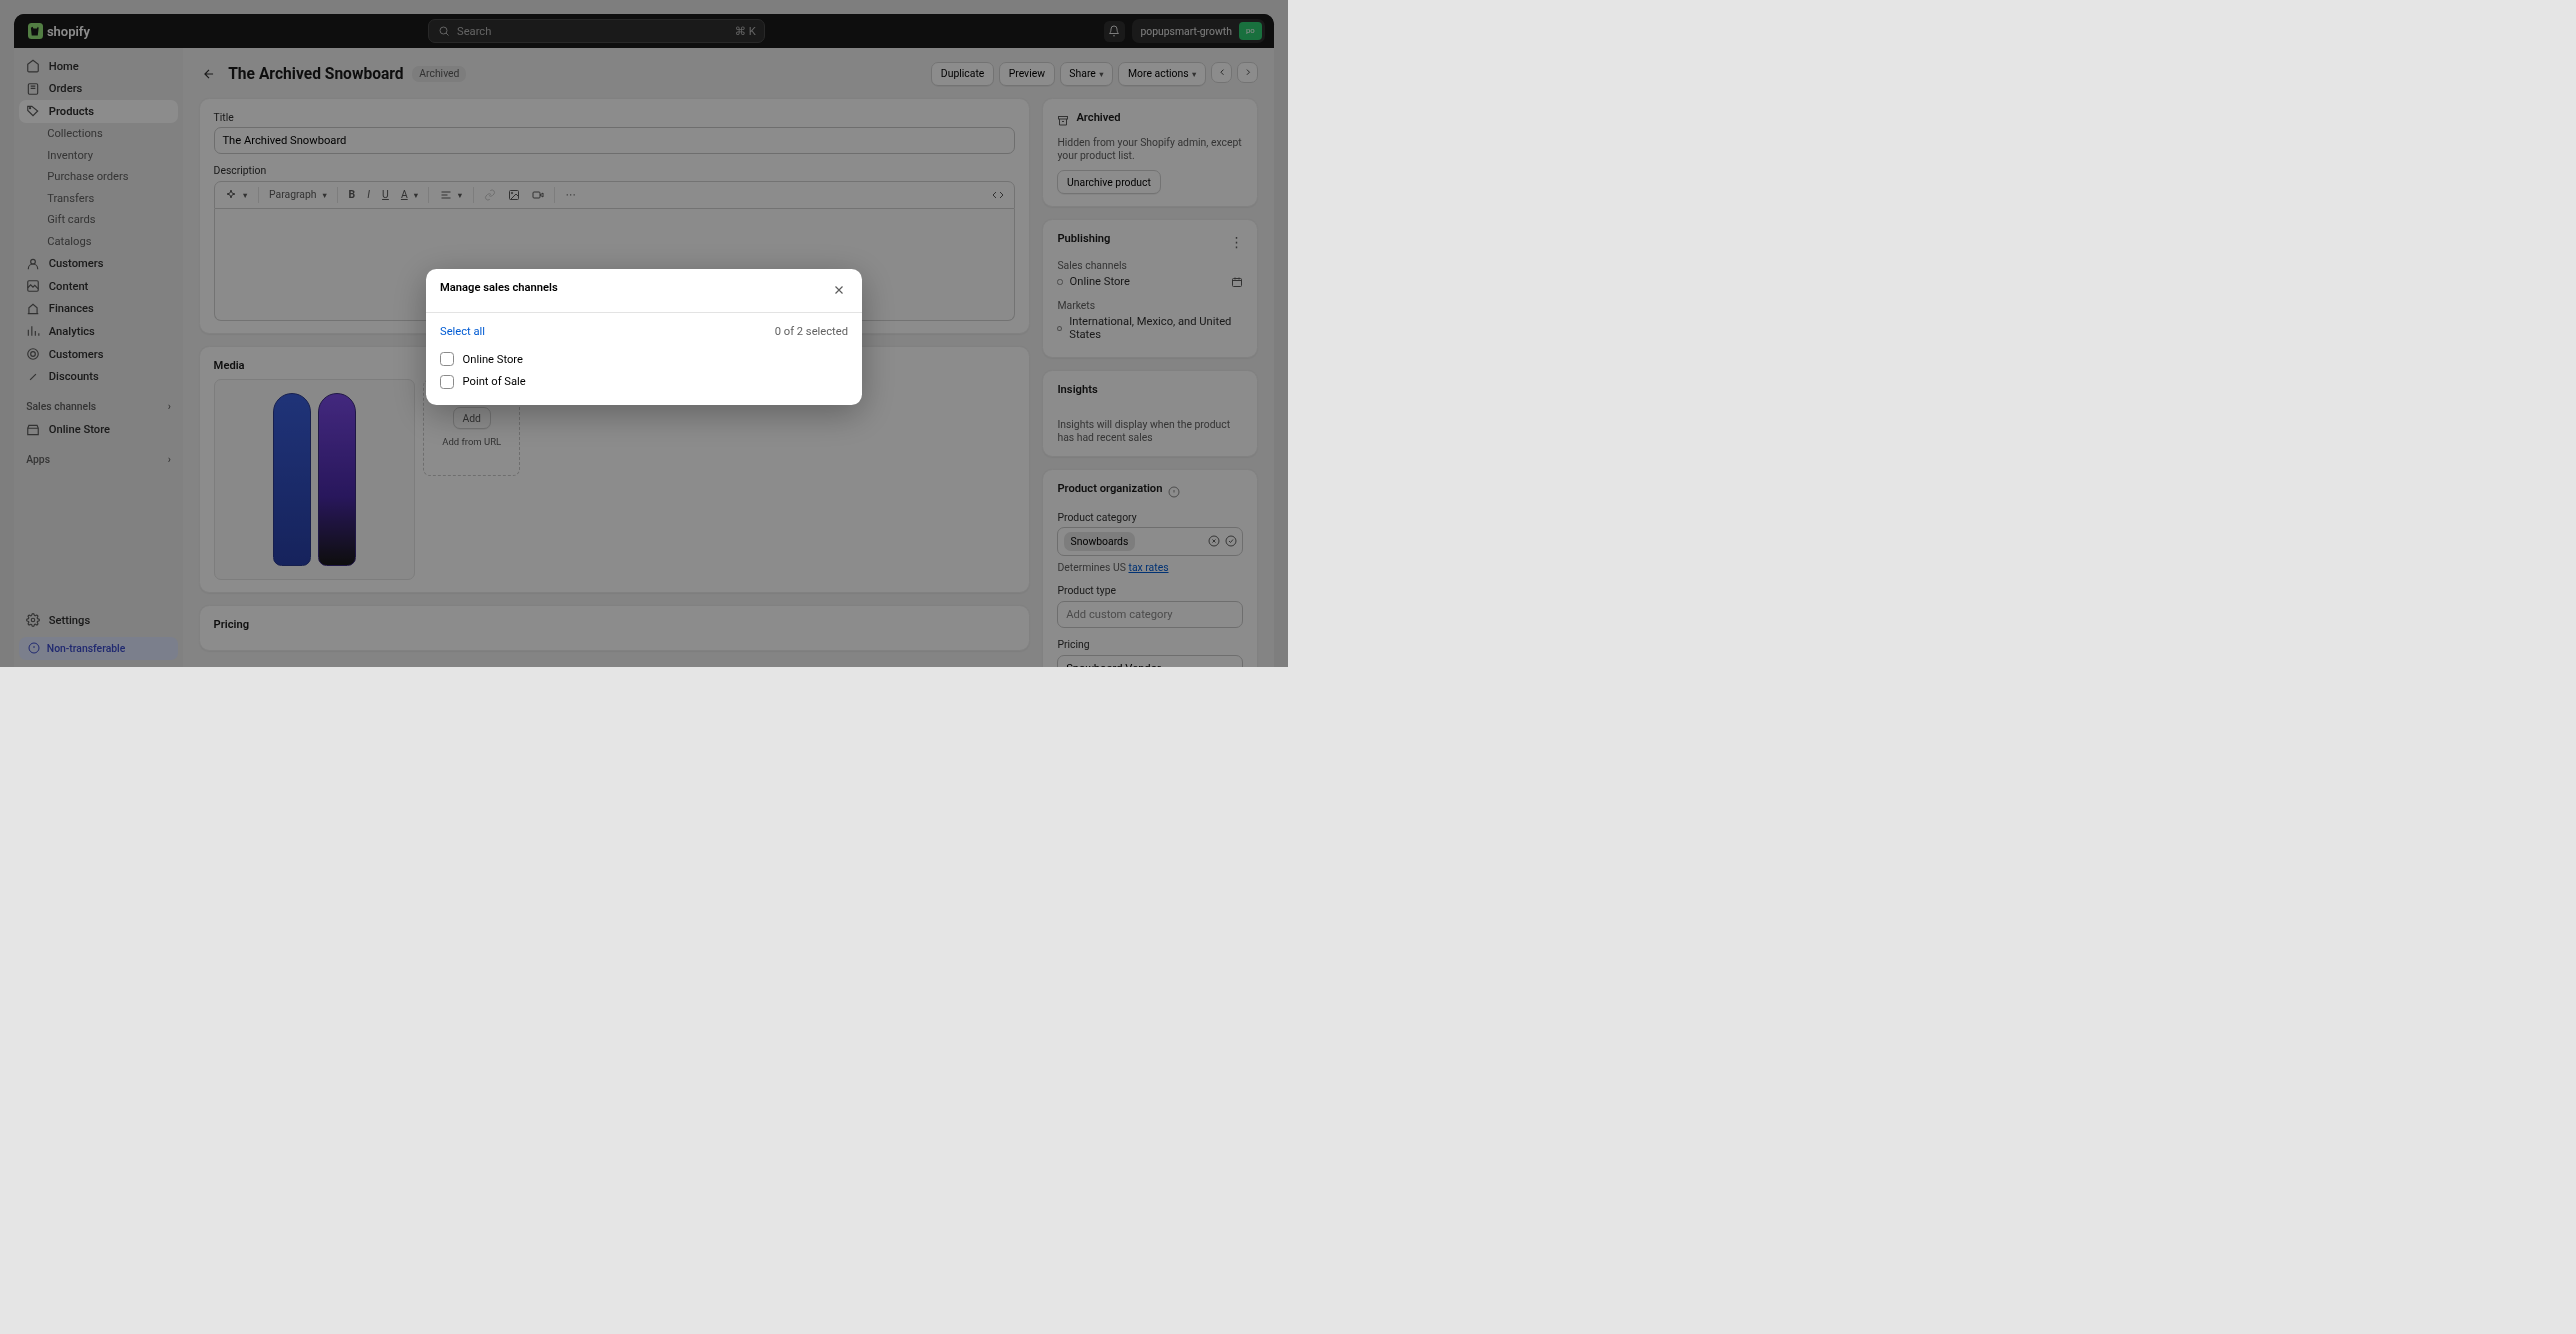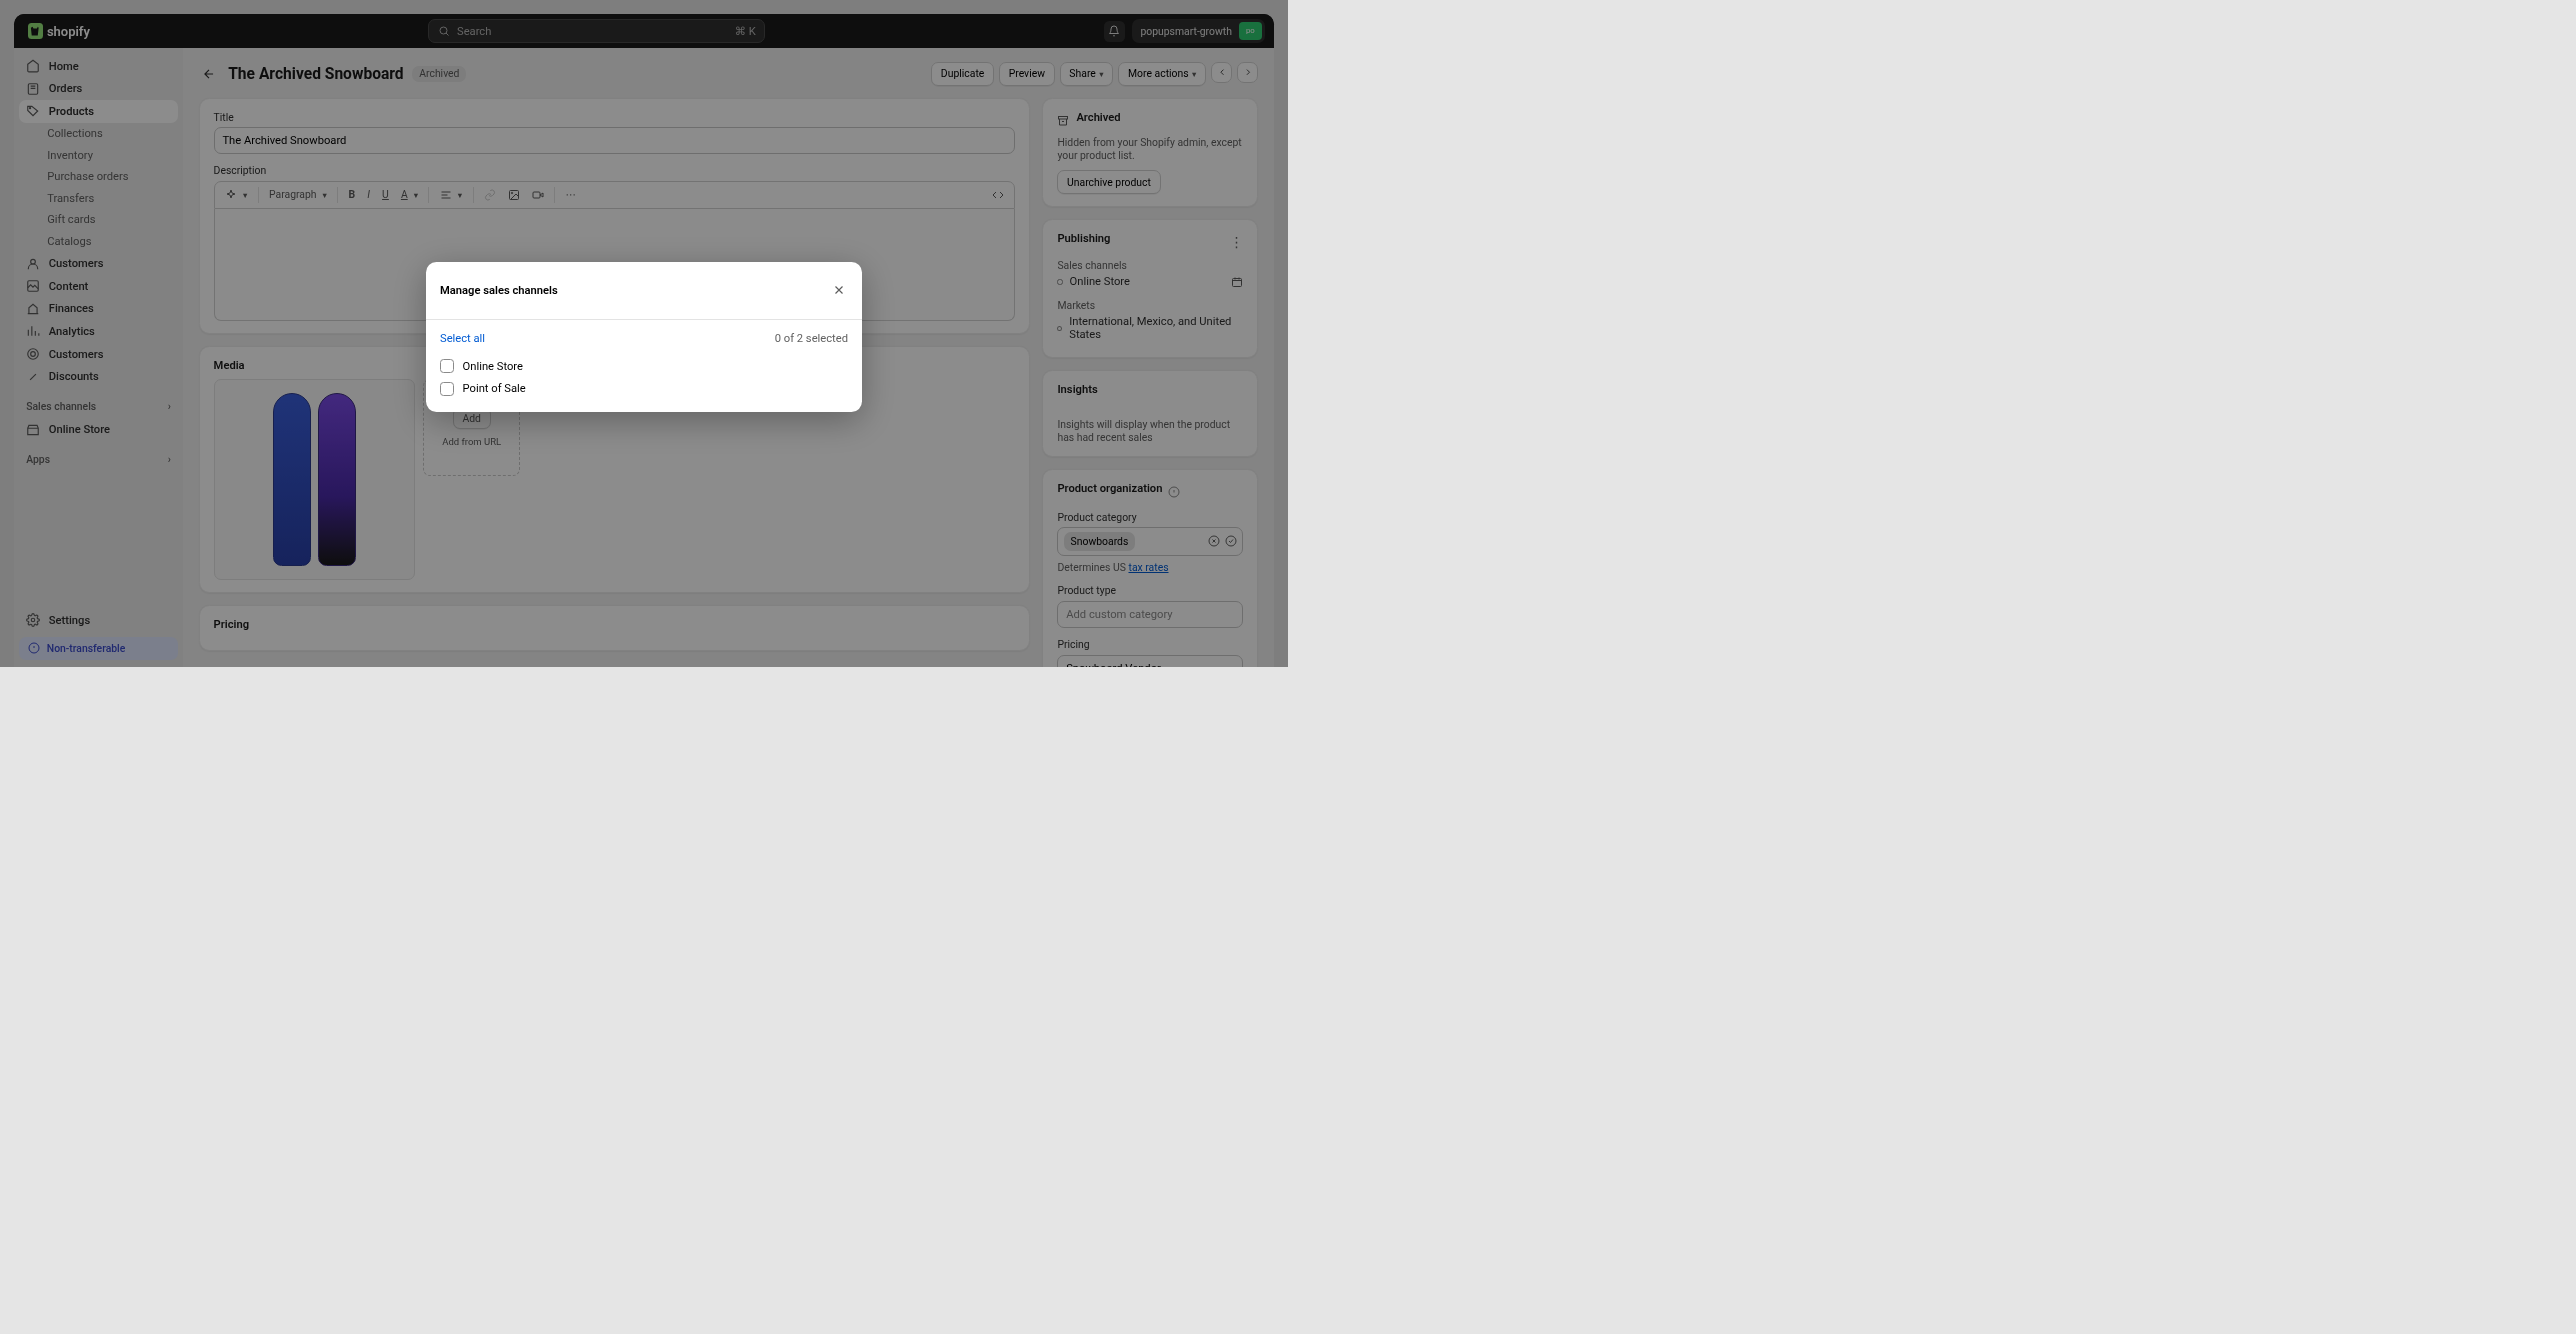--- a/index.html
+++ b/index.html
@@ -68,21 +68,21 @@
 .muted { font-size: 10.4px; color: #616161; }
 .link { color: #005bd3; text-decoration: underline; cursor: pointer; }
 .tag { background: #e3e3e3; border-radius: 7px; padding: 2.6px 7px; font-size: 10.4px; display: inline-block; }
 .cat-box { border: 0.9px solid #c9c9c9; border-radius: 7px; padding: 4.3px 5.2px; display: flex; align-items: center; gap: 5.2px; }
 .cat-icons { margin-left: auto; display: flex; gap: 5.2px; color: #616161; }
 .more-dots { margin-left: auto; cursor: pointer; color: #616161; }
 
 
 .overlay { position: absolute; inset: 0; background: rgba(0,0,0,0.45); display: flex; align-items: center; justify-content: center; }
 .modal { width: 436px; background: #fff; border-radius: 10.4px; overflow: hidden; box-shadow: 0 8.6px 35px rgba(0,0,0,0.3); margin-top: 7px; }
-.modal-header { padding: 19px 14px; display: flex; align-items: center; justify-content: space-between; }
+.modal-header { padding: 12px 14px; display: flex; justify-content: space-between; }
 .modal-title { font-size: 11.2px; font-weight: 600; }
 .close-x { width: 19px; height: 19px; display: flex; align-items: center; justify-content: center; cursor: pointer; color: #5c5c5c; border-radius: 5.2px; }
 .modal-divider { height: 0.9px; background: #e3e3e3; }
 .modal-body { padding: 12px 14px; }
 .select-row { display: flex; justify-content: space-between; align-items: center; font-size: 11.2px; margin-bottom: 10.4px; }
 .select-all { color: #005bd3; cursor: pointer; }
 .count { color: #616161; }
 .check-row { display: flex; align-items: center; gap: 8.6px; padding: 4.3px 0; font-size: 11.2px; }
 .checkbox { width: 14px; height: 14px; border: 0.9px solid #8a8a8a; border-radius: 3.5px; }
 .modal-footer { padding: 10.4px 14px; display: flex; justify-content: flex-end; gap: 7px; border-top: 0.9px solid #e3e3e3; }

